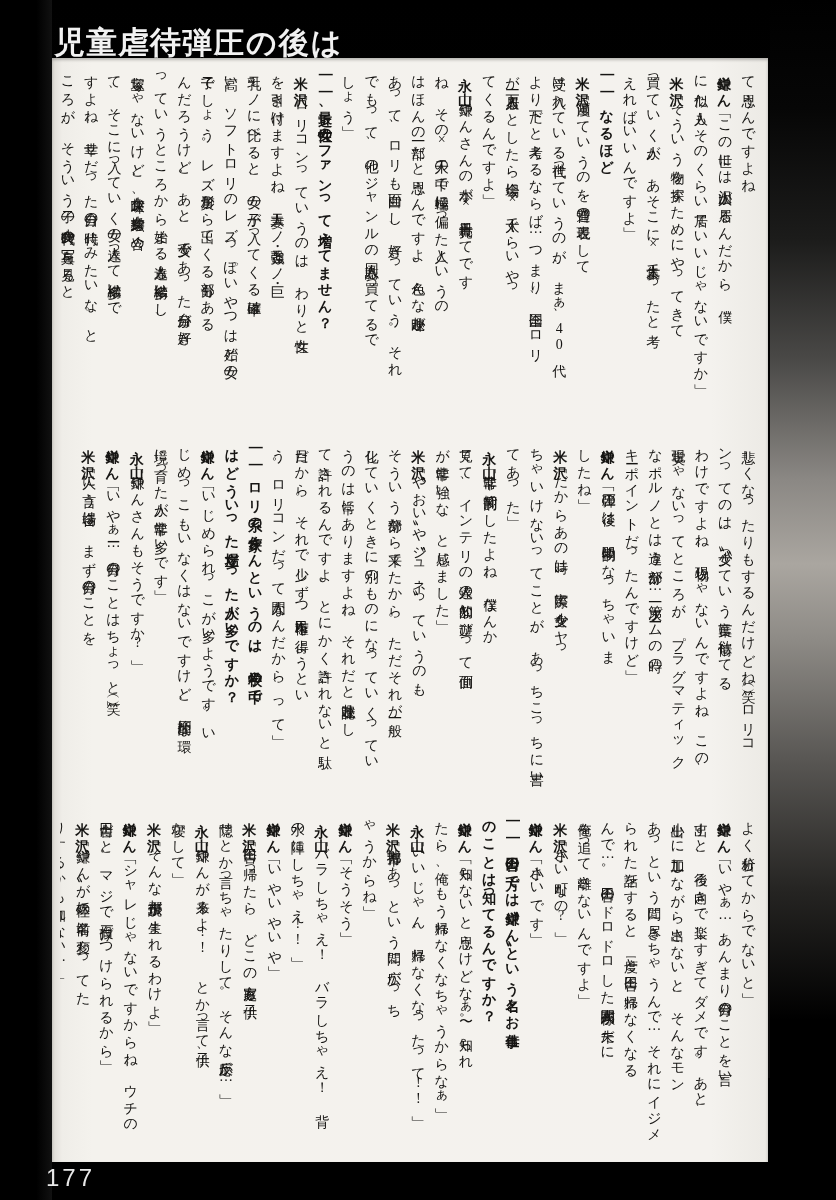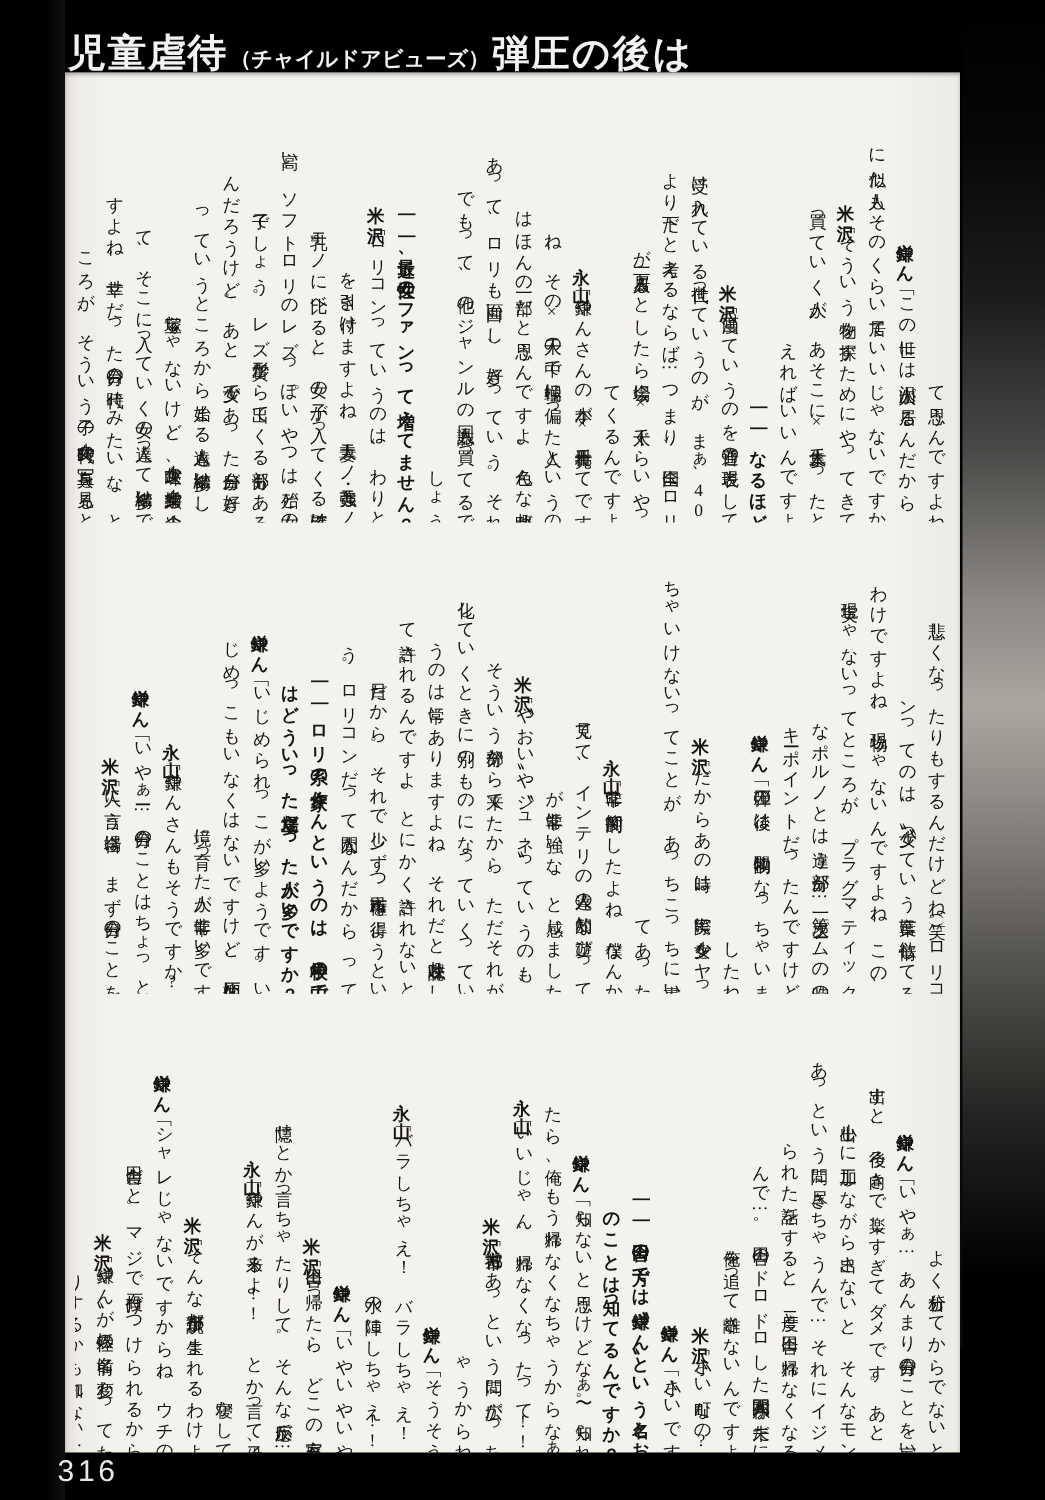--- a/index.html
+++ b/index.html
@@ -6,21 +6,20 @@
     margin: 0; padding: 0;
     width: 836px; height: 1200px;
     background: #000;
     overflow: hidden;
     font-family: "Liberation Serif", serif;
   }
   .page {
     position: relative;
     width: 836px; height: 1078px;
     background: linear-gradient(180deg, #000 0%, #050505 60%, #0a0a0a 100%);
-    text-align: right;
   }
   
   .edge-shadow-right {
     position: absolute;
     left: 770px; top: 0; width: 66px; height: 1200px;
     background: linear-gradient(180deg,
       #000 0%, #060606 9%, #1c1c1b 20%, #4a4947 30%,
       #8b8884 40%, #aaa6a0 47%, #8f8c87 53%, #5a5855 63%,
       #262523 74%, #000 85%, #000 100%);
   }
@@ -92,21 +91,20 @@
 </head>
 <body>
 
 <div class="page">
 
   <div class="edge-shadow-left"></div>
   <div class="edge-shadow-right"></div>
 
   <div class="header">
     <span class="main">児童虐待</span>
-    <span class="ruby">（チャイルドアビューズ）</span>
     <span class="tail">弾圧の後は</span>
   </div>
 
   <div class="panel">
     <div class="band band-1">
         <div class="col">て思うんですよね</div>
         <div class="col"><span class="speaker">鎌やん</span>「この世には沢山人が居るんだから、僕</div>
         <div class="col">に似た人もそのくらい居ていいじゃないですか」</div>
         <div class="col"><span class="speaker">米　沢</span>「そういう物を探すためにやってきて</div>
         <div class="col">買っていく人が、あそこに×千人集まったと考</div>
@@ -194,15 +192,15 @@
         <div class="col"><span class="speaker">永　山</span>「鎌やんが来るよ!! とか言って子供、</div>
         <div class="col">寝かして」</div>
         <div class="col"><span class="speaker">米　沢</span>「そんな都市伝説が生まれるわけよ」</div>
         <div class="col"><span class="speaker">鎌やん</span>「シャレじゃないですからね。ウチの</div>
         <div class="col">田舎だと。マジで石投げつけられるから」</div>
         <div class="col"><span class="speaker">米　沢</span>「〝鎌やん〟が妖怪の名前に変わってた</div>
         <div class="col">りするかも知れない…」</div>
       </div>
   </div>
 
-  <div class="page-number">316</div>
+  <div class="page-number">177</div>
 
 </div>
 
 </body></html>

